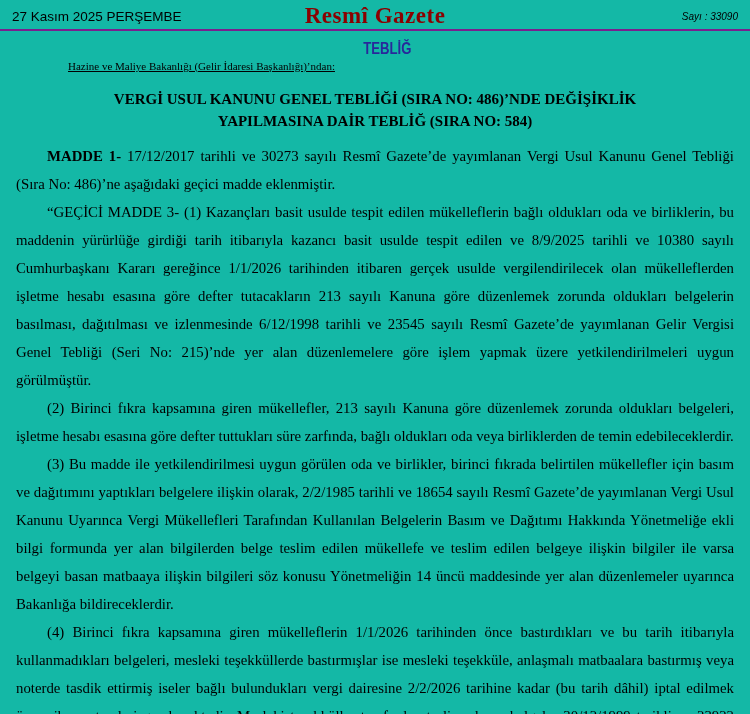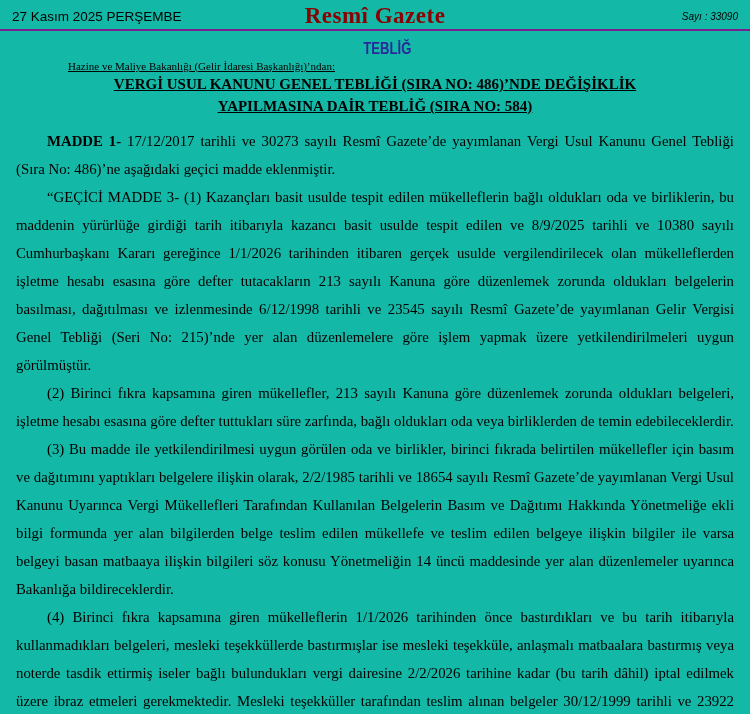--- a/index.html
+++ b/index.html
@@ -69,22 +69,21 @@
   .from-line{
     margin:2px 0 0 52px;
     font-size:11px;
     text-decoration:underline;
   }
   .doc-title{
     text-align:center;
     font-weight:bold;
     font-size:15px;
     line-height:22px;
-    margin-top:1px;
-    text-decoration:underline;
+    margin-top:16px;
   }
   #paragraphs{margin-top:10px;}
   .para{
     margin:0;
     font-size:14.8px;
     line-height:28px;
     text-align:justify;
     text-indent:31px;
   }
   .para .b{font-weight:bold;}

